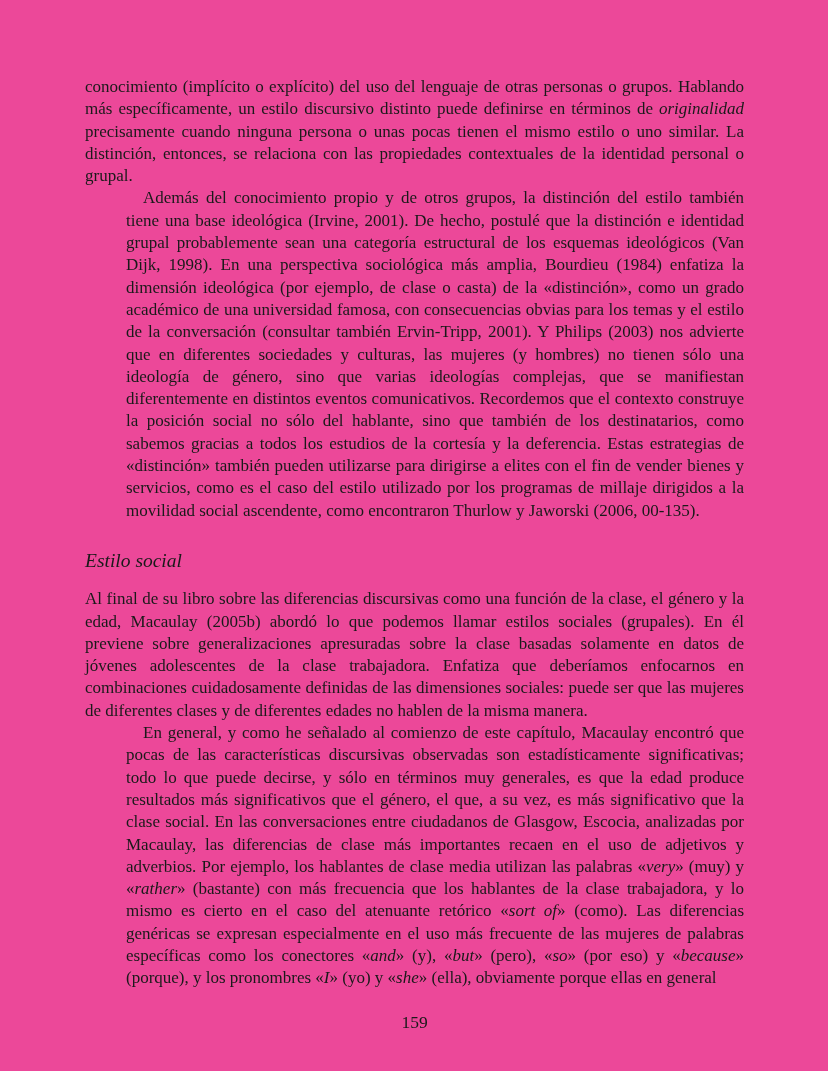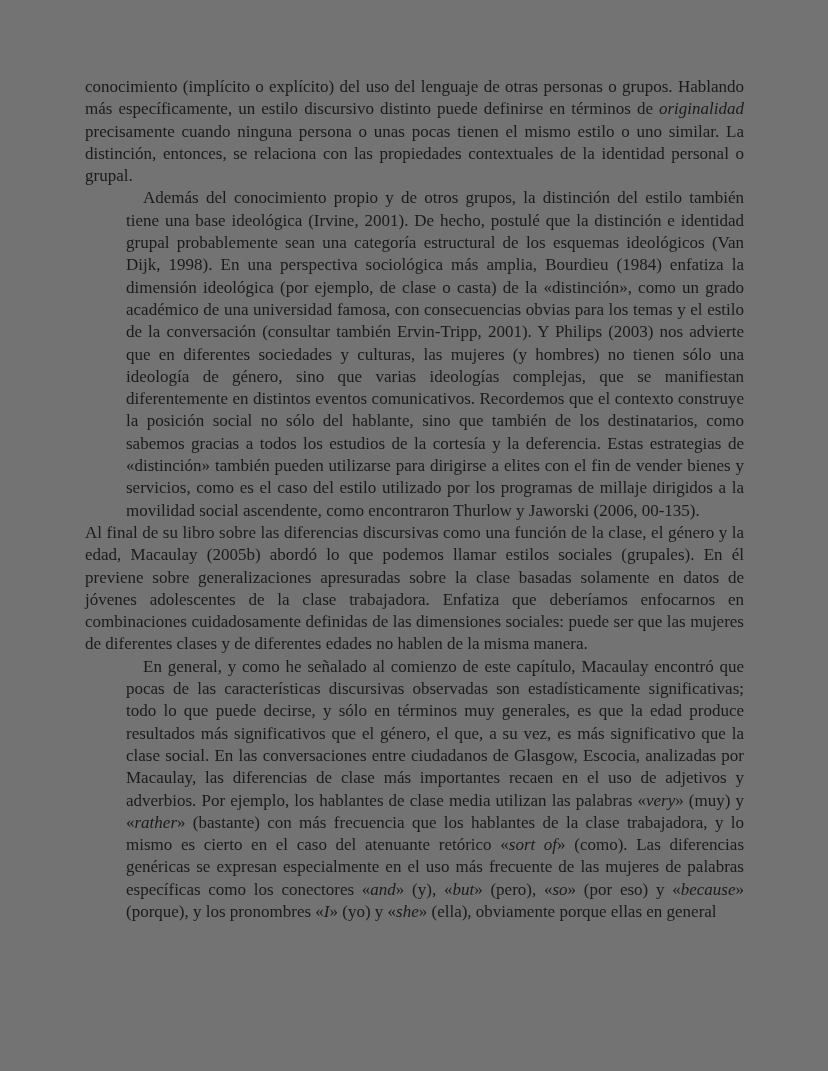--- a/index.html
+++ b/index.html
@@ -9,21 +9,21 @@
   }
   body {
     width: 828px;
     height: 1071px;
     overflow: hidden;
     position: relative;
   }
   .page {
     width: 828px;
     height: 1071px;
-    background: #737373;
+    background: #ec4899;
     box-sizing: border-box;
     padding: 76px 84px 0 85px;
     font-family: "Liberation Serif", "DejaVu Serif", serif;
     color: #1a1a1a;
   }
   .content {
     width: 659px;
     font-size: 17px;
     line-height: 22.3px;
     text-align: justify;
@@ -53,16 +53,18 @@
     width: 659px;
   }
 </style>
 </head>
 <body>
 
 <div class="page">
   <div class="content">
       <p class="paragraph"><span>conocimiento (implícito o explícito) del uso del lenguaje de otras personas o grupos. Hablando más específicamente, un estilo discursivo distinto puede definirse en términos de </span><span class="italic">originalidad</span><span> precisamente cuando ninguna persona o unas pocas tienen el mismo estilo o uno similar. La distinción, entonces, se relaciona con las propiedades contextuales de la identidad personal o grupal.</span></p>
       <p class="paragraph indent"><span>Además del conocimiento propio y de otros grupos, la distinción del estilo también tiene una base ideológica (Irvine, 2001). De hecho, postulé que la distinción e identidad grupal probablemente sean una categoría estructural de los esquemas ideológicos (Van Dijk, 1998). En una perspectiva sociológica más amplia, Bourdieu (1984) enfatiza la dimensión ideológica (por ejemplo, de clase o casta) de la «distinción», como un grado académico de una universidad famosa, con consecuencias obvias para los temas y el estilo de la conversación (consultar también Ervin-Tripp, 2001). Y Philips (2003) nos advierte que en diferentes sociedades y culturas, las mujeres (y hombres) no tienen sólo una ideología de género, sino que varias ideologías complejas, que se manifiestan diferentemente en distintos eventos comunicativos. Recordemos que el contexto construye la posición social no sólo del hablante, sino que también de los destinatarios, como sabemos gracias a todos los estudios de la cortesía y la deferencia. Estas estrategias de «distinción» también pueden utilizarse para dirigirse a elites con el fin de vender bienes y servicios, como es el caso del estilo utilizado por los programas de millaje dirigidos a la movilidad social ascendente, como encontraron Thurlow y Jaworski (2006, 00-135).</span></p>
+      <h2 class="heading"><span>Estilo social</span></h2>
       <p class="paragraph"><span>Al final de su libro sobre las diferencias discursivas como una función de la clase, el género y la edad, Macaulay (2005b) abordó lo que podemos llamar estilos sociales (grupales). En él previene sobre generalizaciones apresuradas sobre la clase basadas solamente en datos de jóvenes adolescentes de la clase trabajadora. Enfatiza que deberíamos enfocarnos en combinaciones cuidadosamente definidas de las dimensiones sociales: puede ser que las mujeres de diferentes clases y de diferentes edades no hablen de la misma manera.</span></p>
       <p class="paragraph indent"><span>En general, y como he señalado al comienzo de este capítulo, Macaulay encontró que pocas de las características discursivas observadas son estadísticamente significativas; todo lo que puede decirse, y sólo en términos muy generales, es que la edad produce resultados más significativos que el género, el que, a su vez, es más significativo que la clase social. En las conversaciones entre ciudadanos de Glasgow, Escocia, analizadas por Macaulay, las diferencias de clase más importantes recaen en el uso de adjetivos y adverbios. Por ejemplo, los hablantes de clase media utilizan las palabras «</span><span class="italic">very</span><span>» (muy) y «</span><span class="italic">rather</span><span>» (bastante) con más frecuencia que los hablantes de la clase trabajadora, y lo mismo es cierto en el caso del atenuante retórico «</span><span class="italic">sort of</span><span>» (como). Las diferencias genéricas se expresan especialmente en el uso más frecuente de las mujeres de palabras específicas como los conectores «</span><span class="italic">and</span><span>» (y), «</span><span class="italic">but</span><span>» (pero), «</span><span class="italic">so</span><span>» (por eso) y «</span><span class="italic">because</span><span>» (porque), y los pronombres «</span><span class="italic">I</span><span>» (yo) y «</span><span class="italic">she</span><span>» (ella), obviamente porque ellas en general</span></p>
     </div>
+  <div class="page-number">159</div>
 </div>
 
 </body></html>

